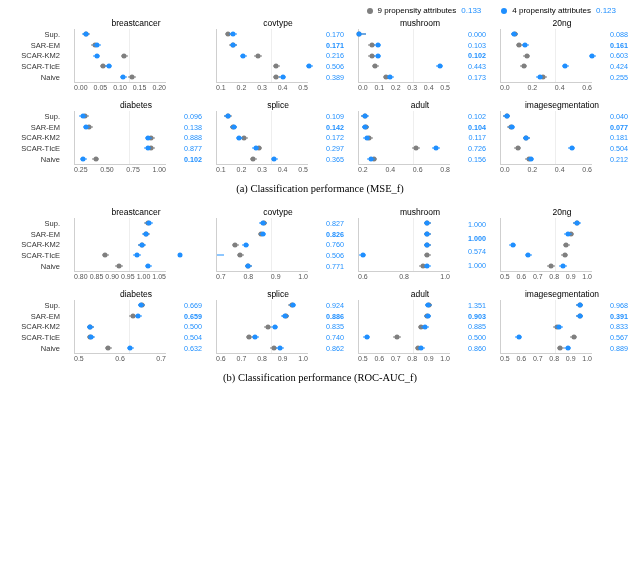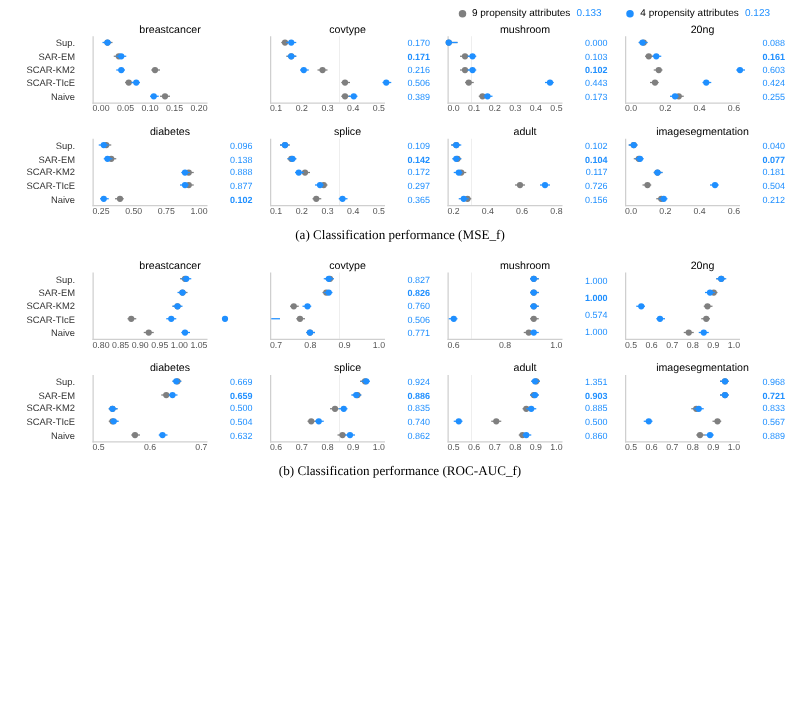--- a/index.html
+++ b/index.html
@@ -656,21 +656,21 @@
           <div class="pt" style="background: rgb(127, 127, 127); left: 80%; top: 70%;"></div>
           <div class="eb" style="background: rgb(31, 143, 255); left: 15.5%; width: 8%; top: 70%;"></div>
           <div class="pt" style="background: rgb(31, 143, 255); left: 19.5%; top: 70%;"></div>
           <div class="eb" style="background: rgb(127, 127, 127); left: 61%; width: 8%; top: 90%;"></div>
           <div class="pt" style="background: rgb(127, 127, 127); left: 65%; top: 90%;"></div>
           <div class="eb" style="background: rgb(31, 143, 255); left: 69.1667%; width: 8%; top: 90%;"></div>
           <div class="pt" style="background: rgb(31, 143, 255); left: 73.1667%; top: 90%;"></div>
         </div>
         <div class="vals">
           <span>0.968</span>
-          <span class="bold">0.721</span>
+          <span class="bold">0.391</span>
           <span>0.833</span>
           <span>0.567</span>
           <span>0.889</span>
         </div>
         <div class="xticks">
           <span>0.5</span>
           <span>0.6</span>
           <span>0.7</span>
           <span>0.8</span>
           <span>0.9</span>

